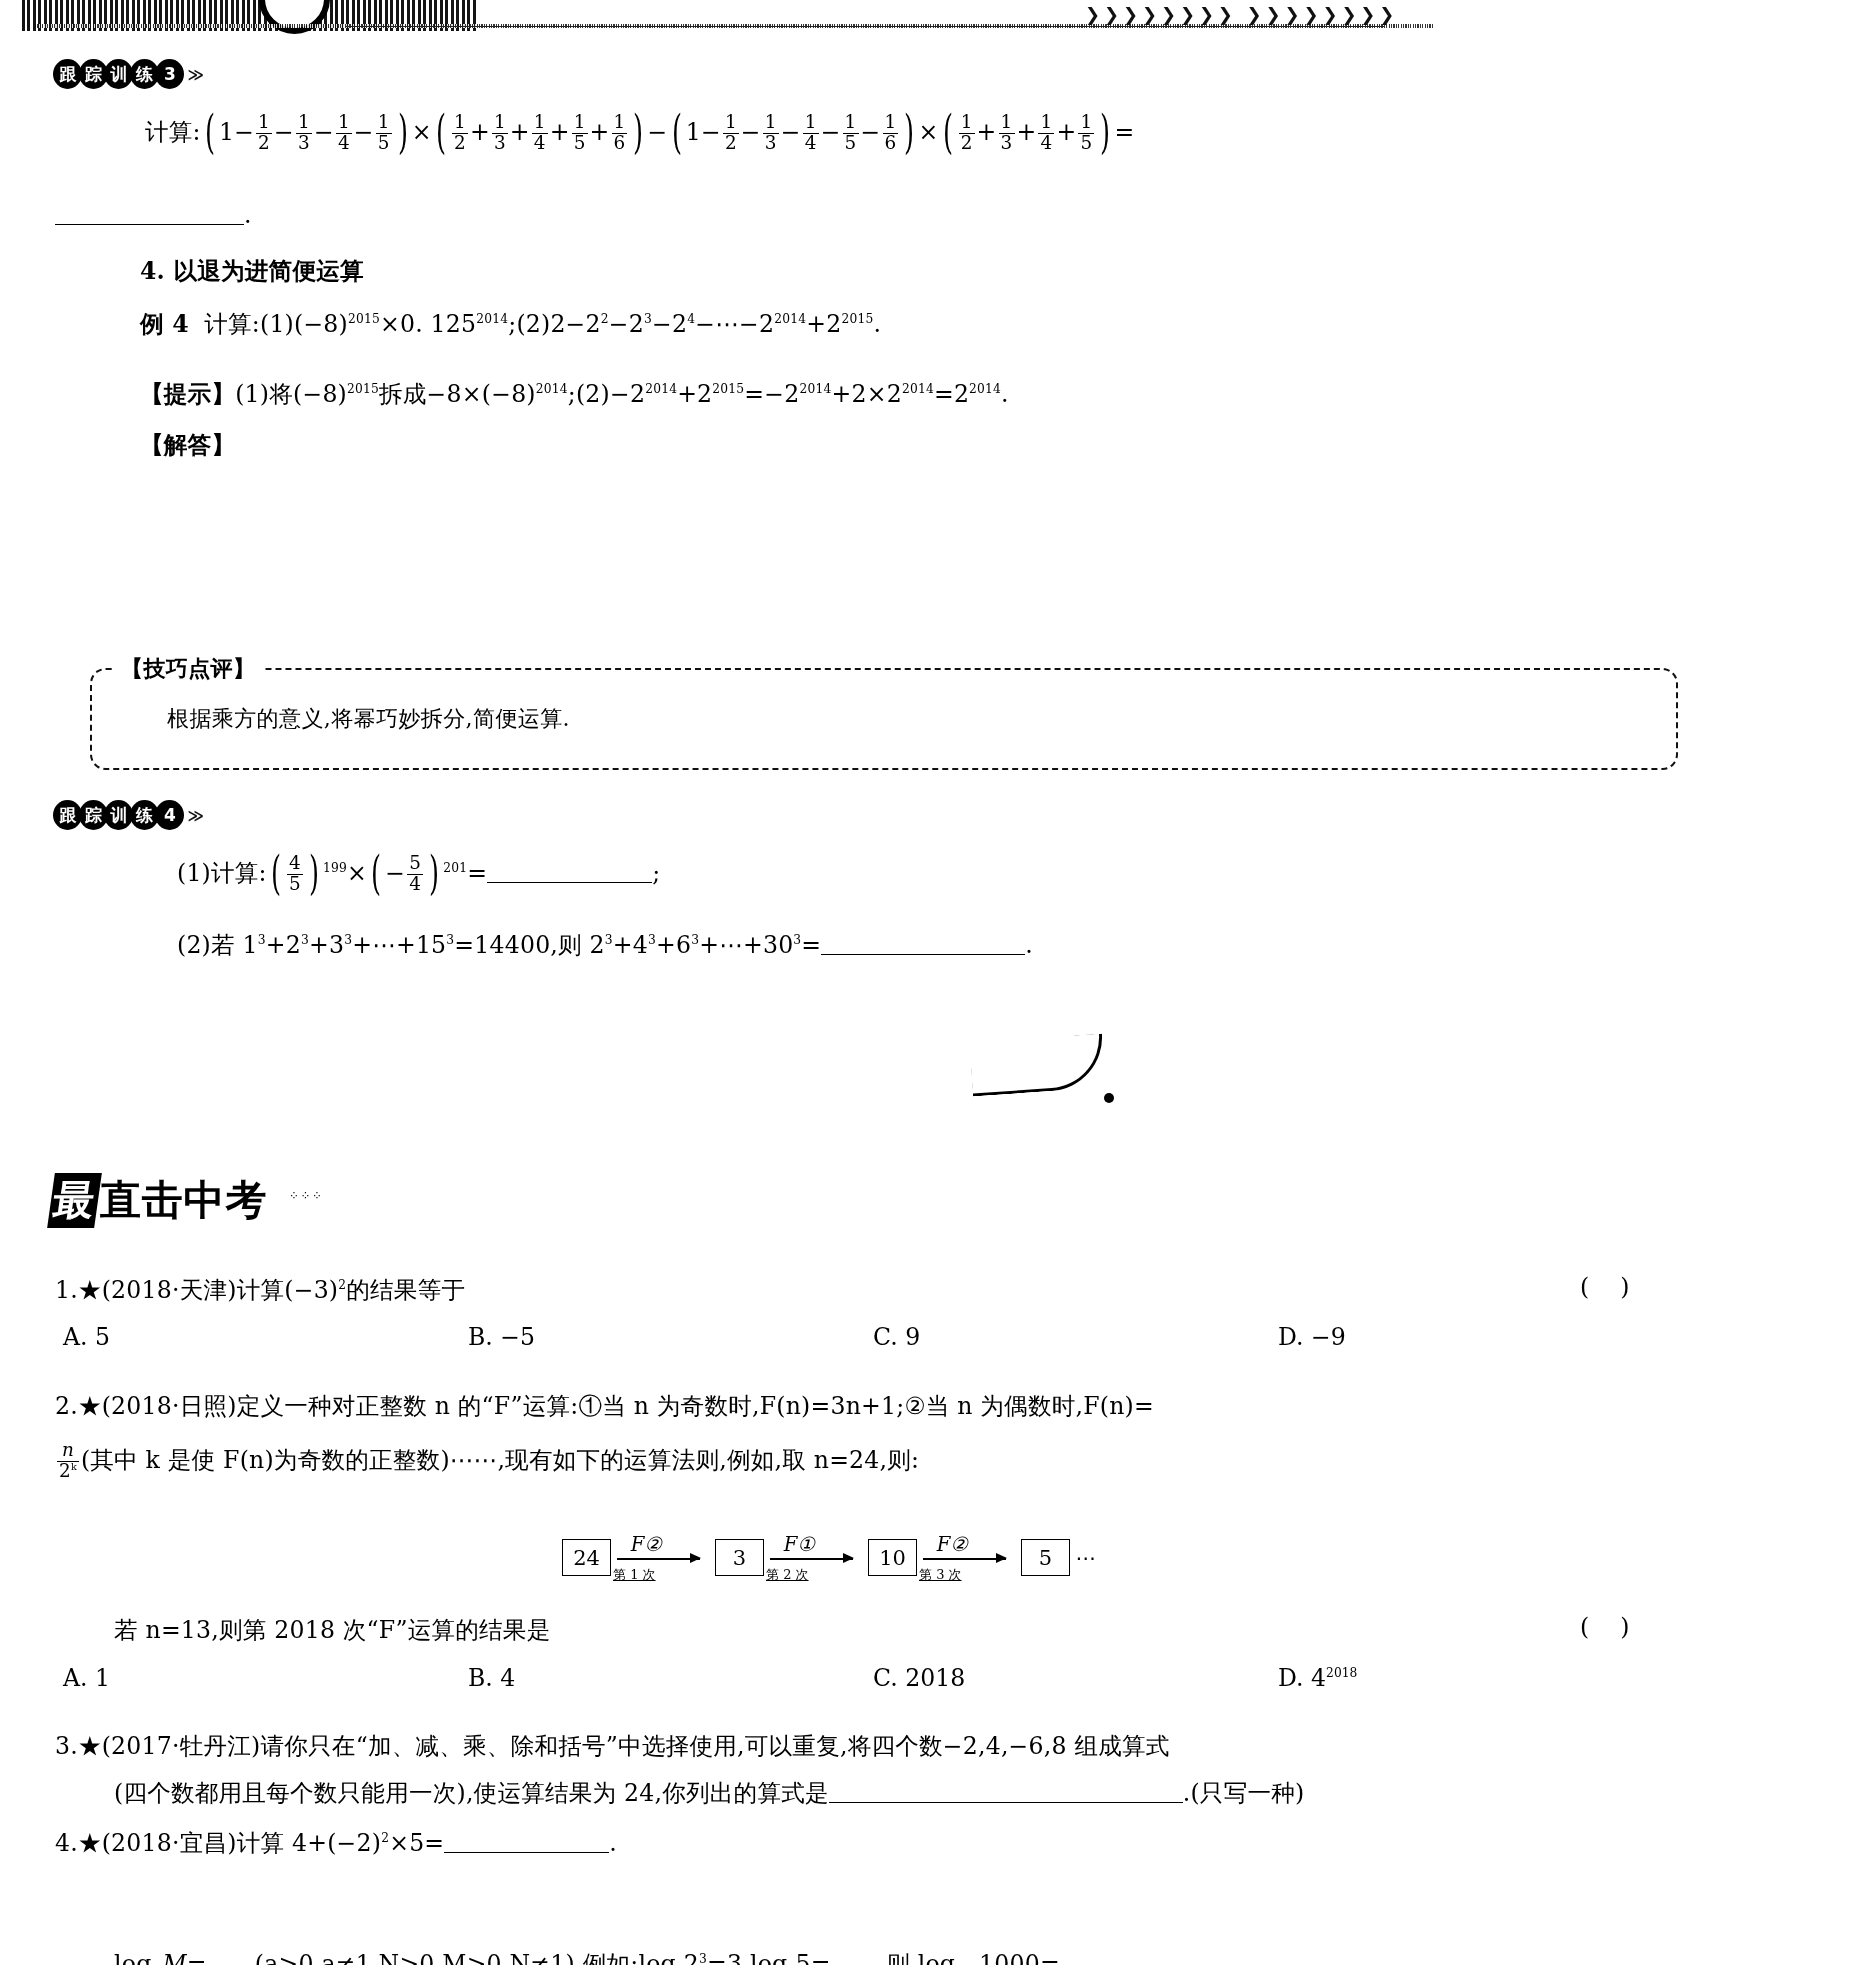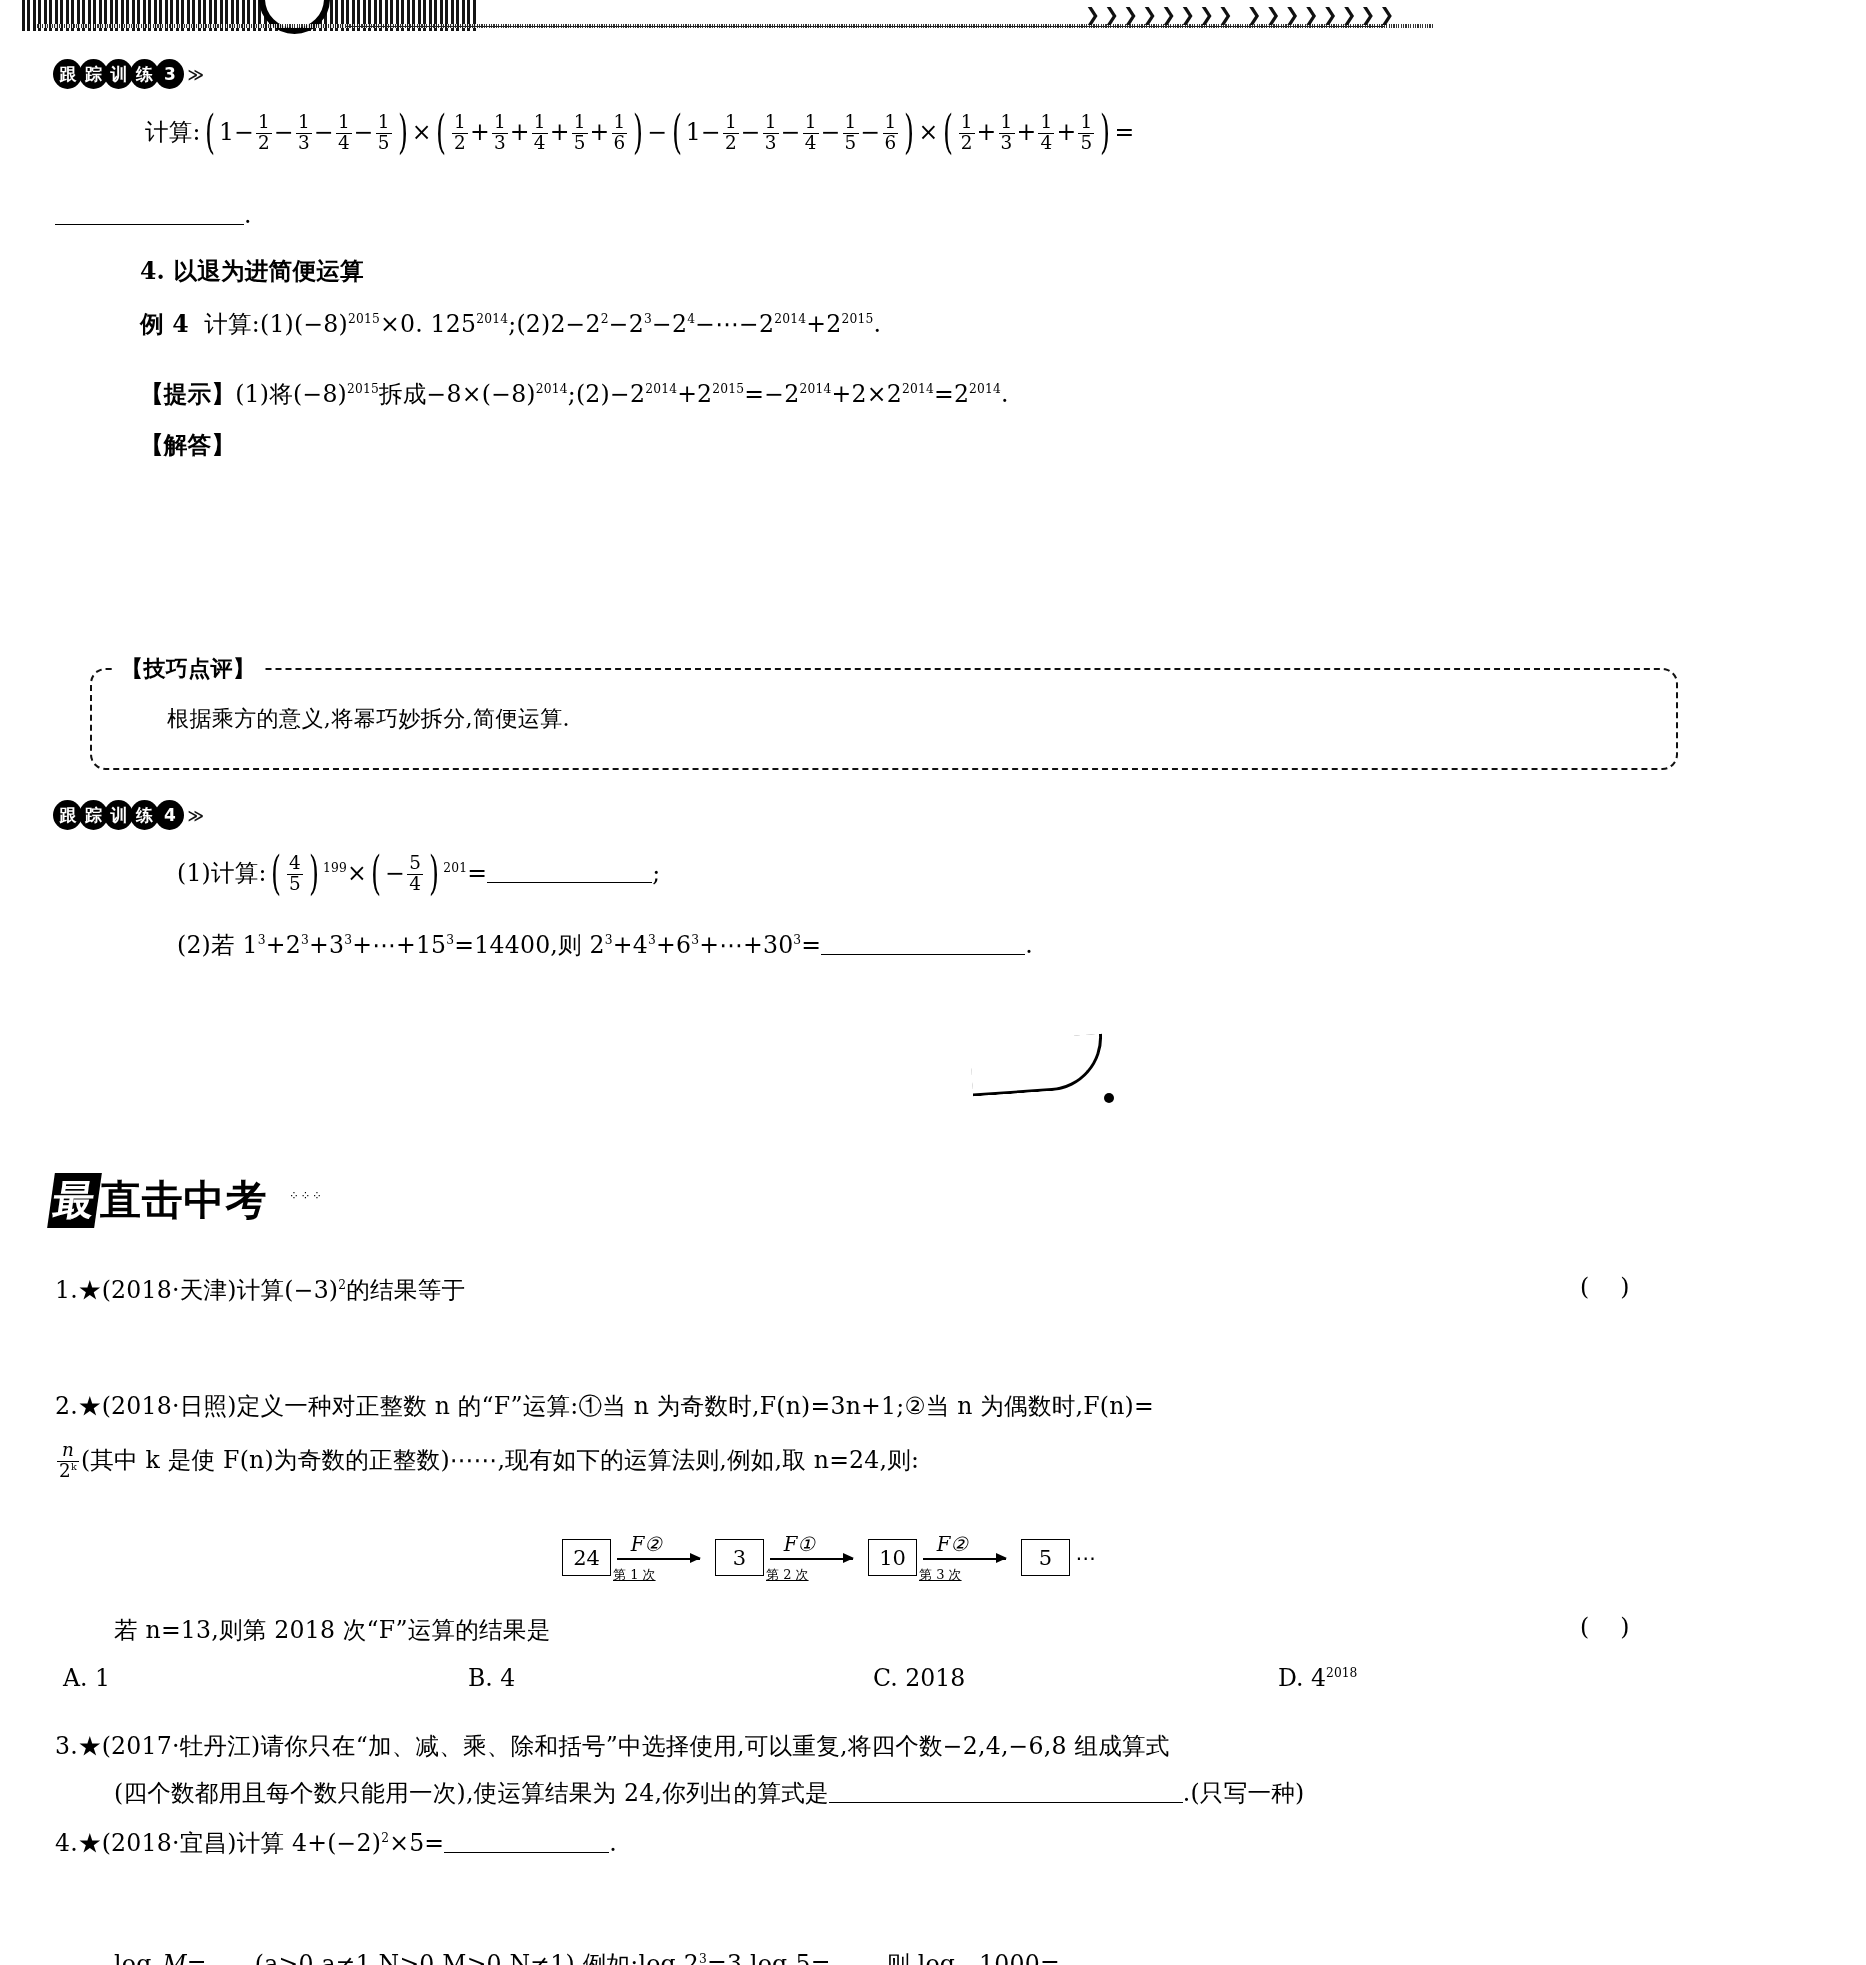--- a/index.html
+++ b/index.html
@@ -266,20 +266,26 @@
   <div class="art-zhiji" style="left:51px;top:1173px;">
     <span class="bx">最</span><span>直击中考</span>
   </div>
   <div class="art-dots-small" style="left:289px;top:1191px;">⁘⁘⁘</div>
 
   <div class="blk" style="left:55px;top:1273px;">
     <span>1.</span><span>★</span><span>(2018·天津)</span><span>计算(−3)</span><sup>2</sup><span>的结果等于</span>
   </div>
   <div class="par" style="left:1580px;top:1273px;">(        )</div>
 
+  <div class="choices" style="left:63px;top:1323px;">
+    <span style="width:405px;"><span>A.</span>&nbsp;<span>5</span></span>
+    <span style="width:405px;"><span>B.</span>&nbsp;<span>−5</span></span>
+    <span style="width:405px;"><span>C.</span>&nbsp;<span>9</span></span>
+    <span style="width:405px;"><span>D.</span>&nbsp;<span>−9</span></span>
+  </div>
 
   <div class="blk" style="left:55px;top:1389px;width:1749px;">
     <span>2.</span><span>★</span><span>(2018·日照)</span><span>定义一种对正整数 n 的“F”运算:①当 n 为奇数时,F(n)=3n+1;②当 n 为偶数时,F(n)=</span>
   </div>
   <div class="blk" style="left:55px;top:1442px;width:1749px;">
     <span class="fr">
         <span class="n"><i>n</i></span>
         <span class="d"><span>2</span><sup>k</sup></span>
       </span><span>(其中 k 是使 F(n)为奇数的正整数)⋯⋯,现有如下的运算法则,例如,取 n=24,则:</span>
   </div>

